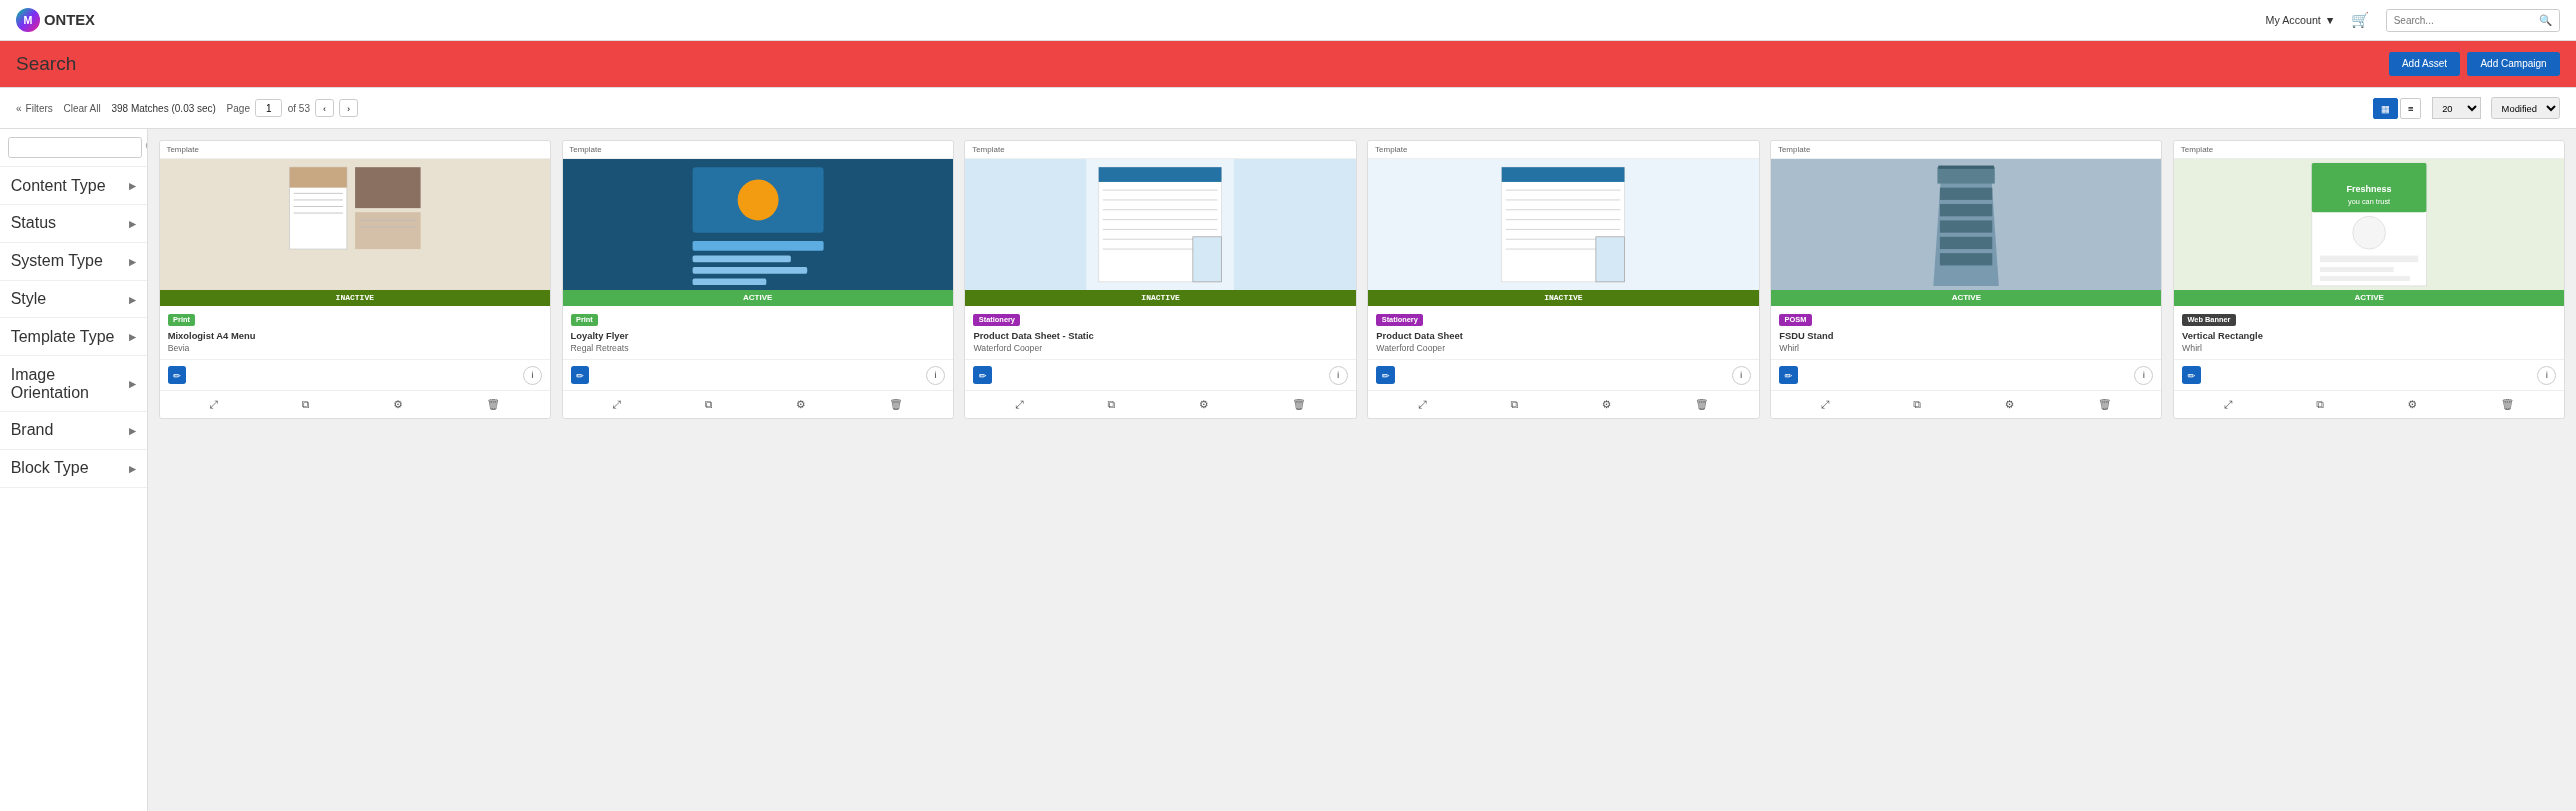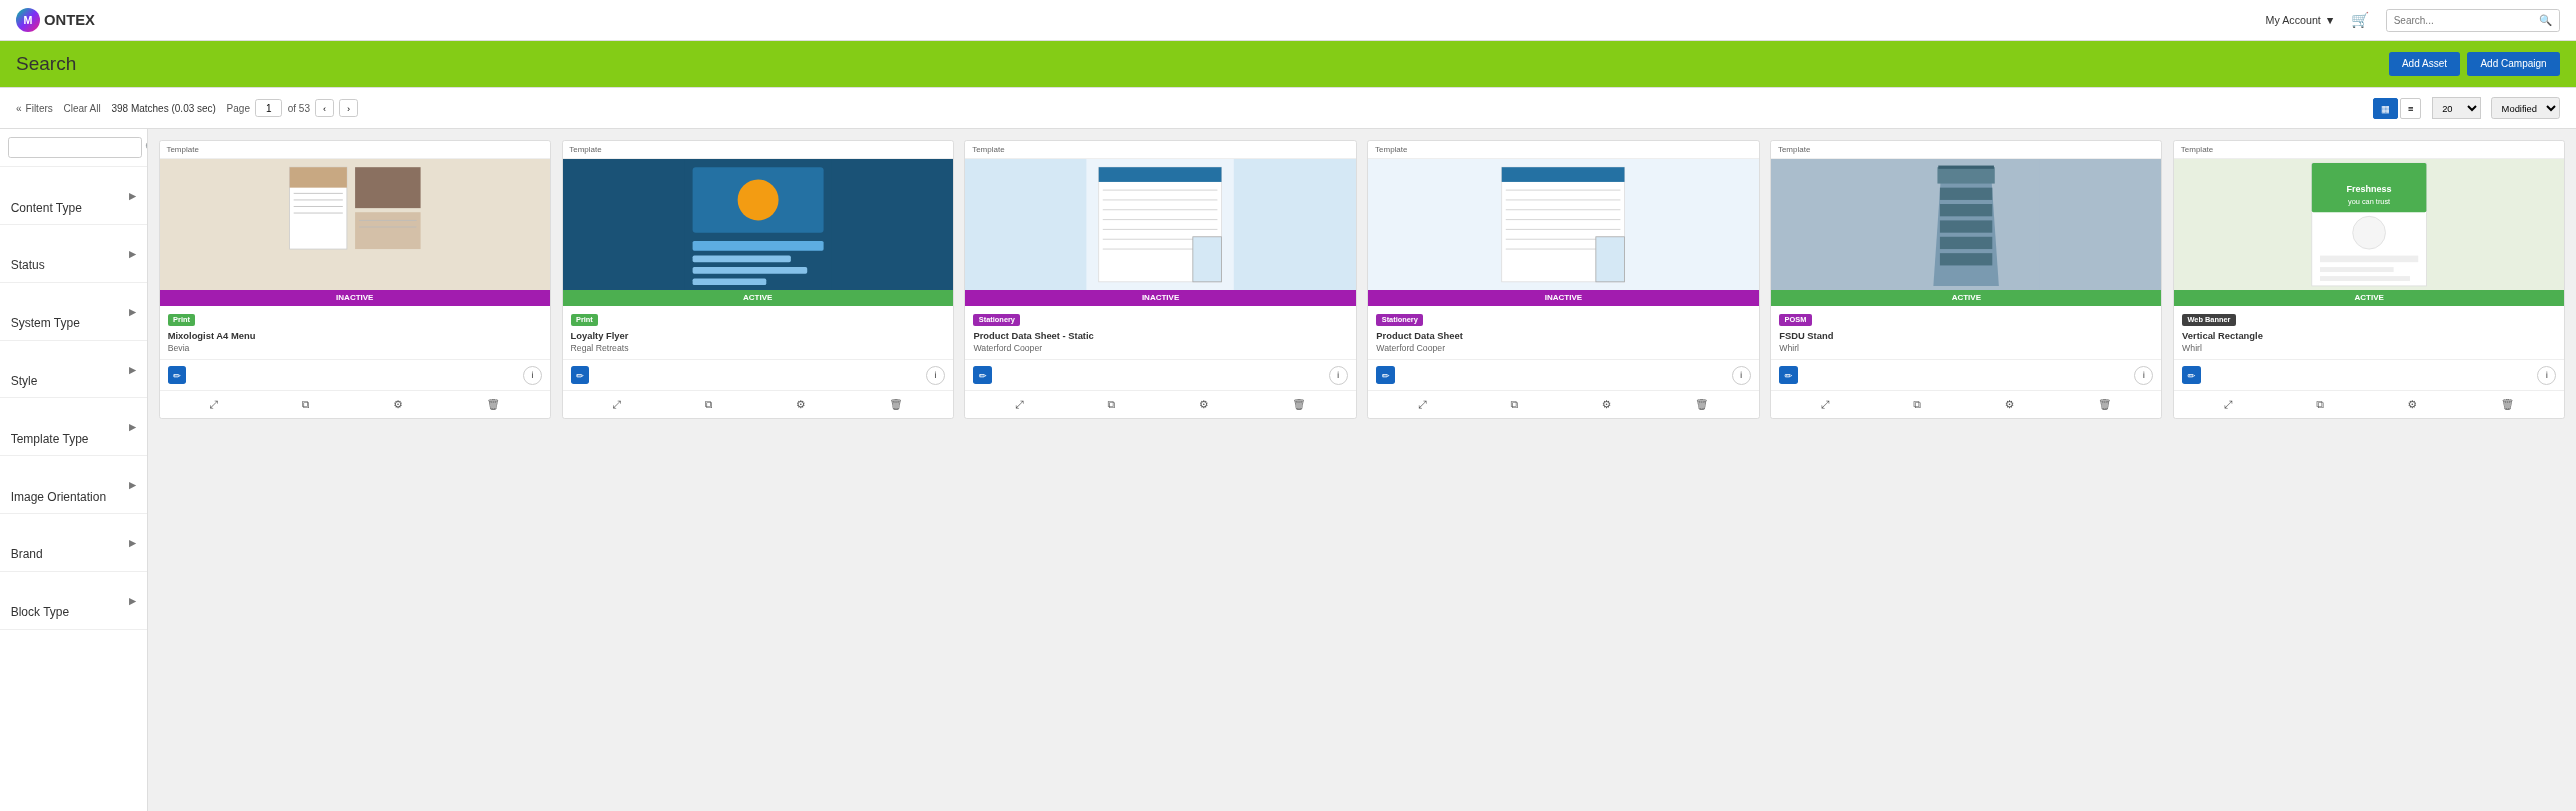--- a/index.html
+++ b/index.html
@@ -61,21 +61,21 @@
       border: none;
       outline: none;
       font-size: 10px;
       width: 100%;
       color: #555;
     }
     .search-box-icon { color: #777; font-size: 10.7px; cursor: pointer; }
 
     
     .page-title-bar {
-      background: #84cc16;
+      background: #ef4444;
       padding: 10.7px 16px;
       display: flex;
       align-items: center;
       border-bottom: 0.7px solid #ddd;
     }
     .page-title {
       font-size: 19px;
       font-weight: normal;
       color: #333;
       flex: 1;
@@ -193,21 +193,21 @@
     }
     .sidebar-search-icon { color: #777; margin-left: 4px; cursor: pointer; font-size: 10.7px; }
     .filter-section {
       border-bottom: 0.7px solid #eee;
       padding: 9.4px 10.7px;
       display: flex;
       align-items: center;
       justify-content: space-between;
       cursor: pointer;
     }
-    .filter-section-label { font-size: 12px; color: #333; margin-top: 24px; }
+    .filter-section-label { font-size: 16px; color: #333; }
     .filter-section-arrow { color: #777; font-size: 9.4px; }
 
     
     .cards-area {
       flex: 1;
       overflow-y: auto;
       padding: 10.7px;
       display: grid;
       grid-template-columns: repeat(6, 1fr);
       gap: 10.7px;
@@ -240,21 +240,21 @@
     }
     
     .card-status {
       padding: 3.4px 0;
       text-align: center;
       font-size: 8px;
       font-weight: bold;
       color: white;
       text-transform: uppercase;
     }
-    .status-inactive { background: #a21caf; }
+    .status-inactive { background: #4d7c0f; font-family: Liberation Mono, monospace; }
     .status-active { background: #4caf50; }
 
     .card-body { padding: 6.7px 8px; flex: 1; }
     .card-tag {
       display: inline-block;
       padding: 1.3px 5.4px;
       border-radius: 2px;
       font-size: 7.4px;
       color: white;
       font-weight: bold;

